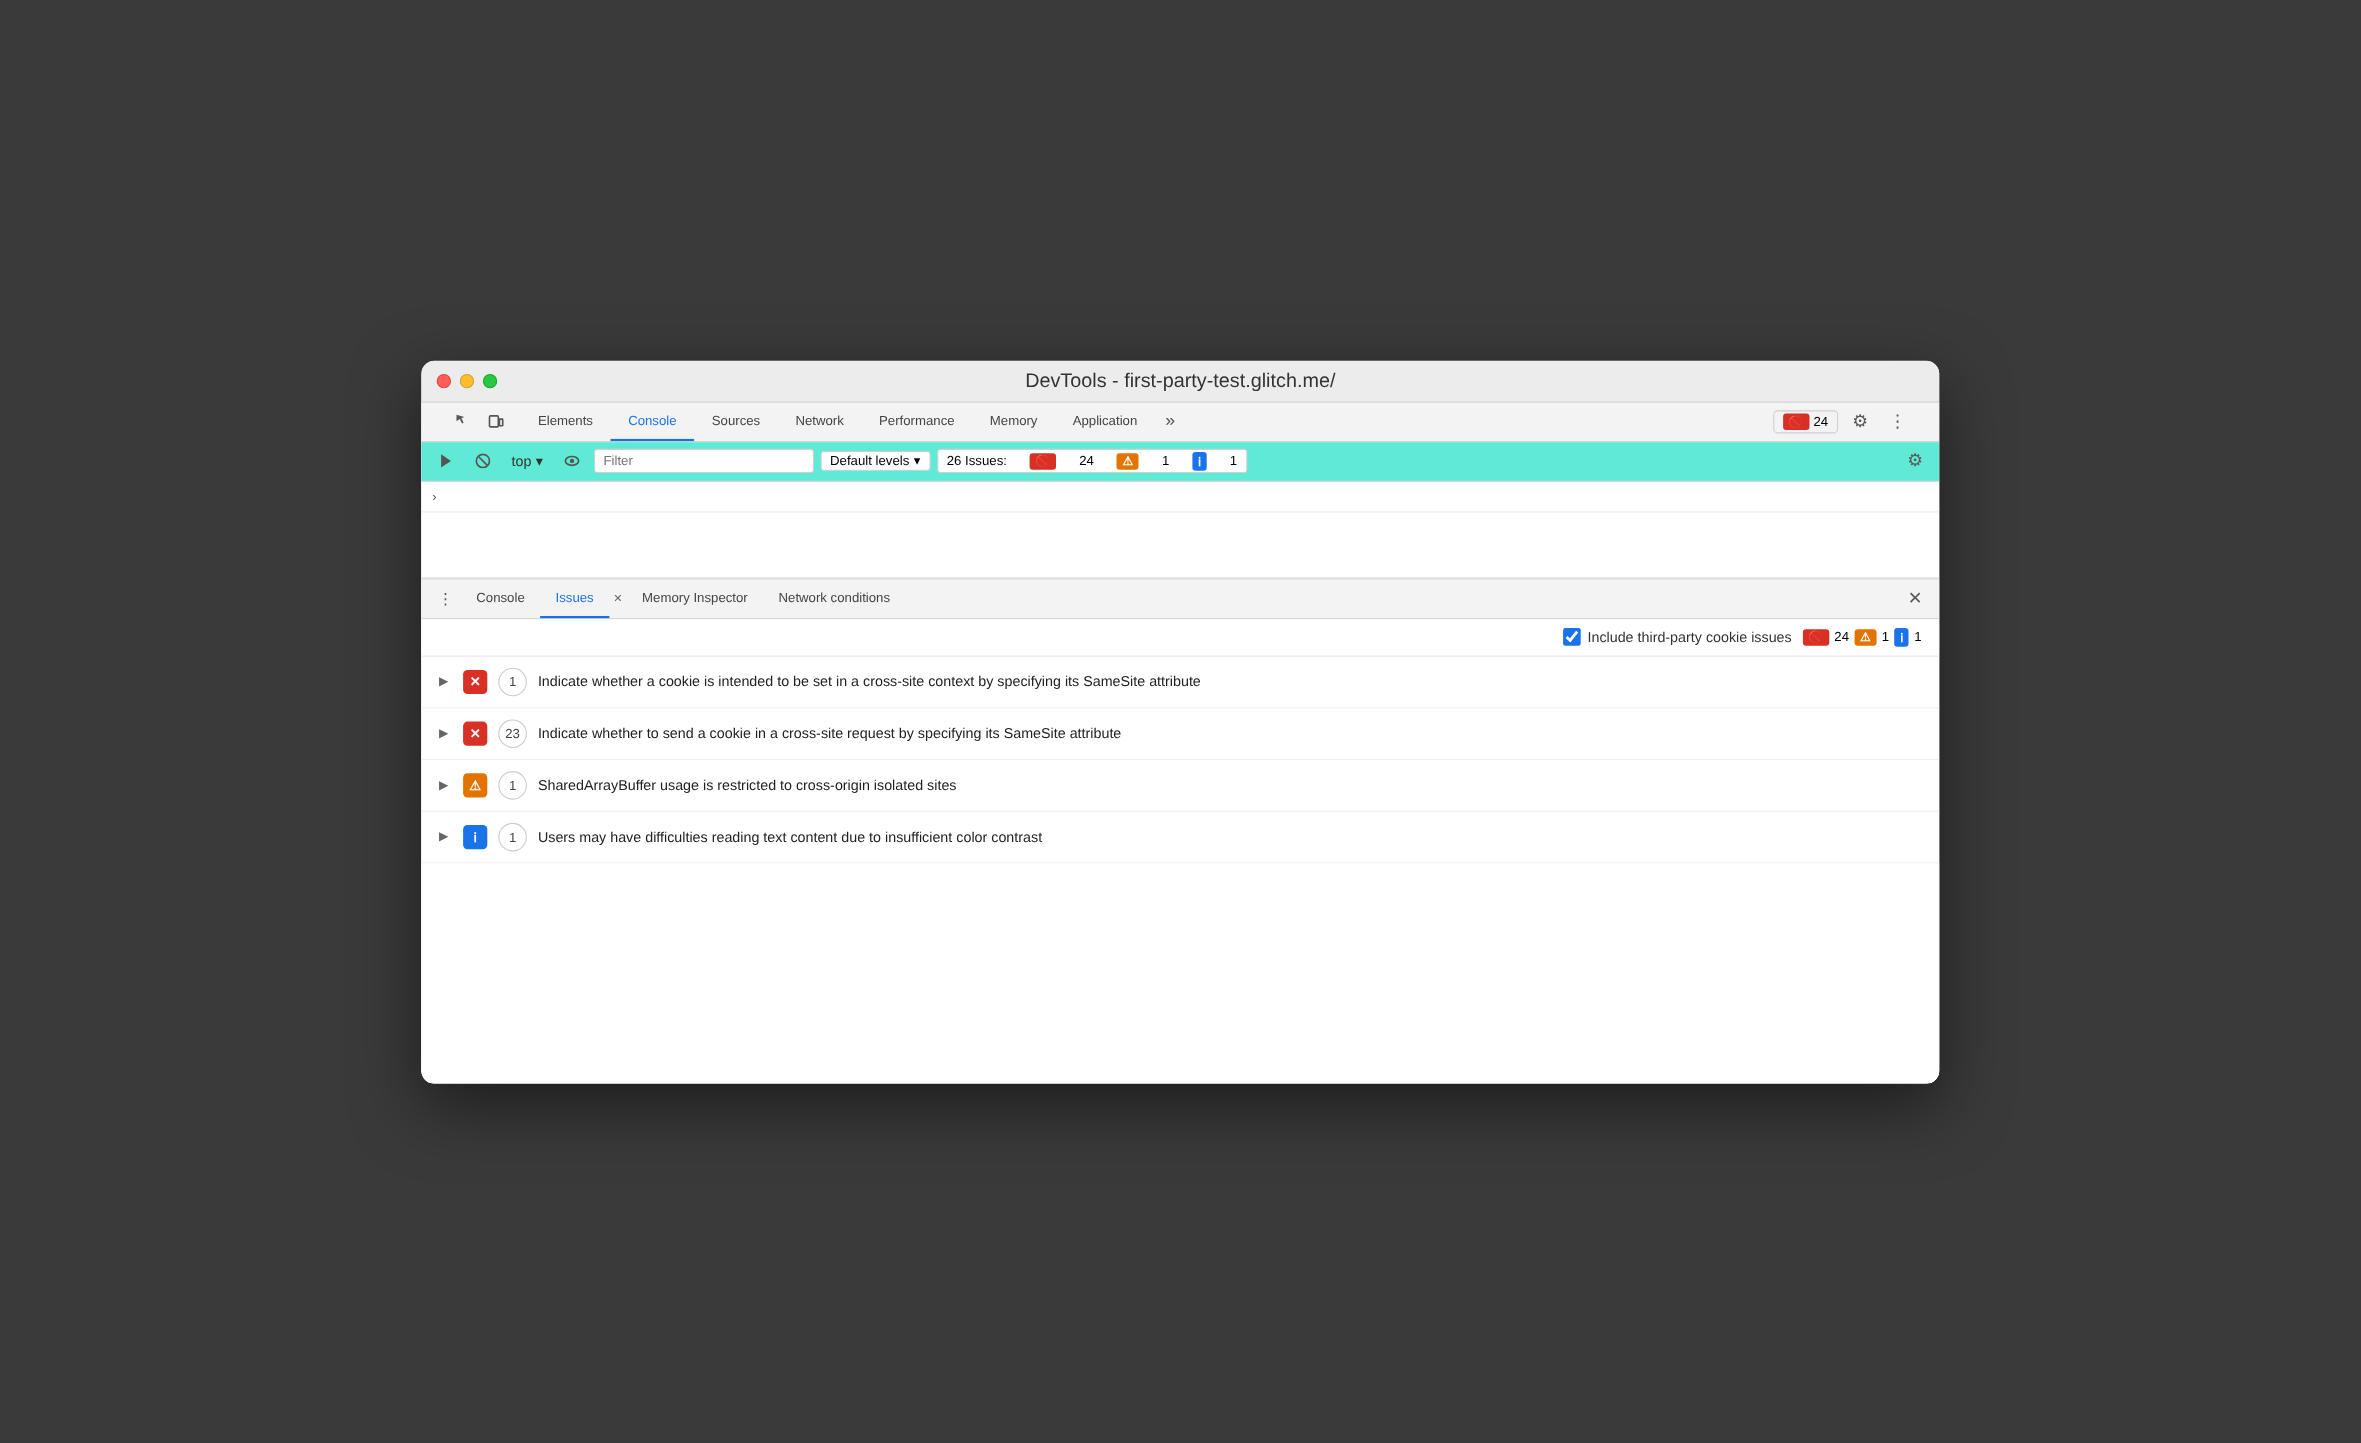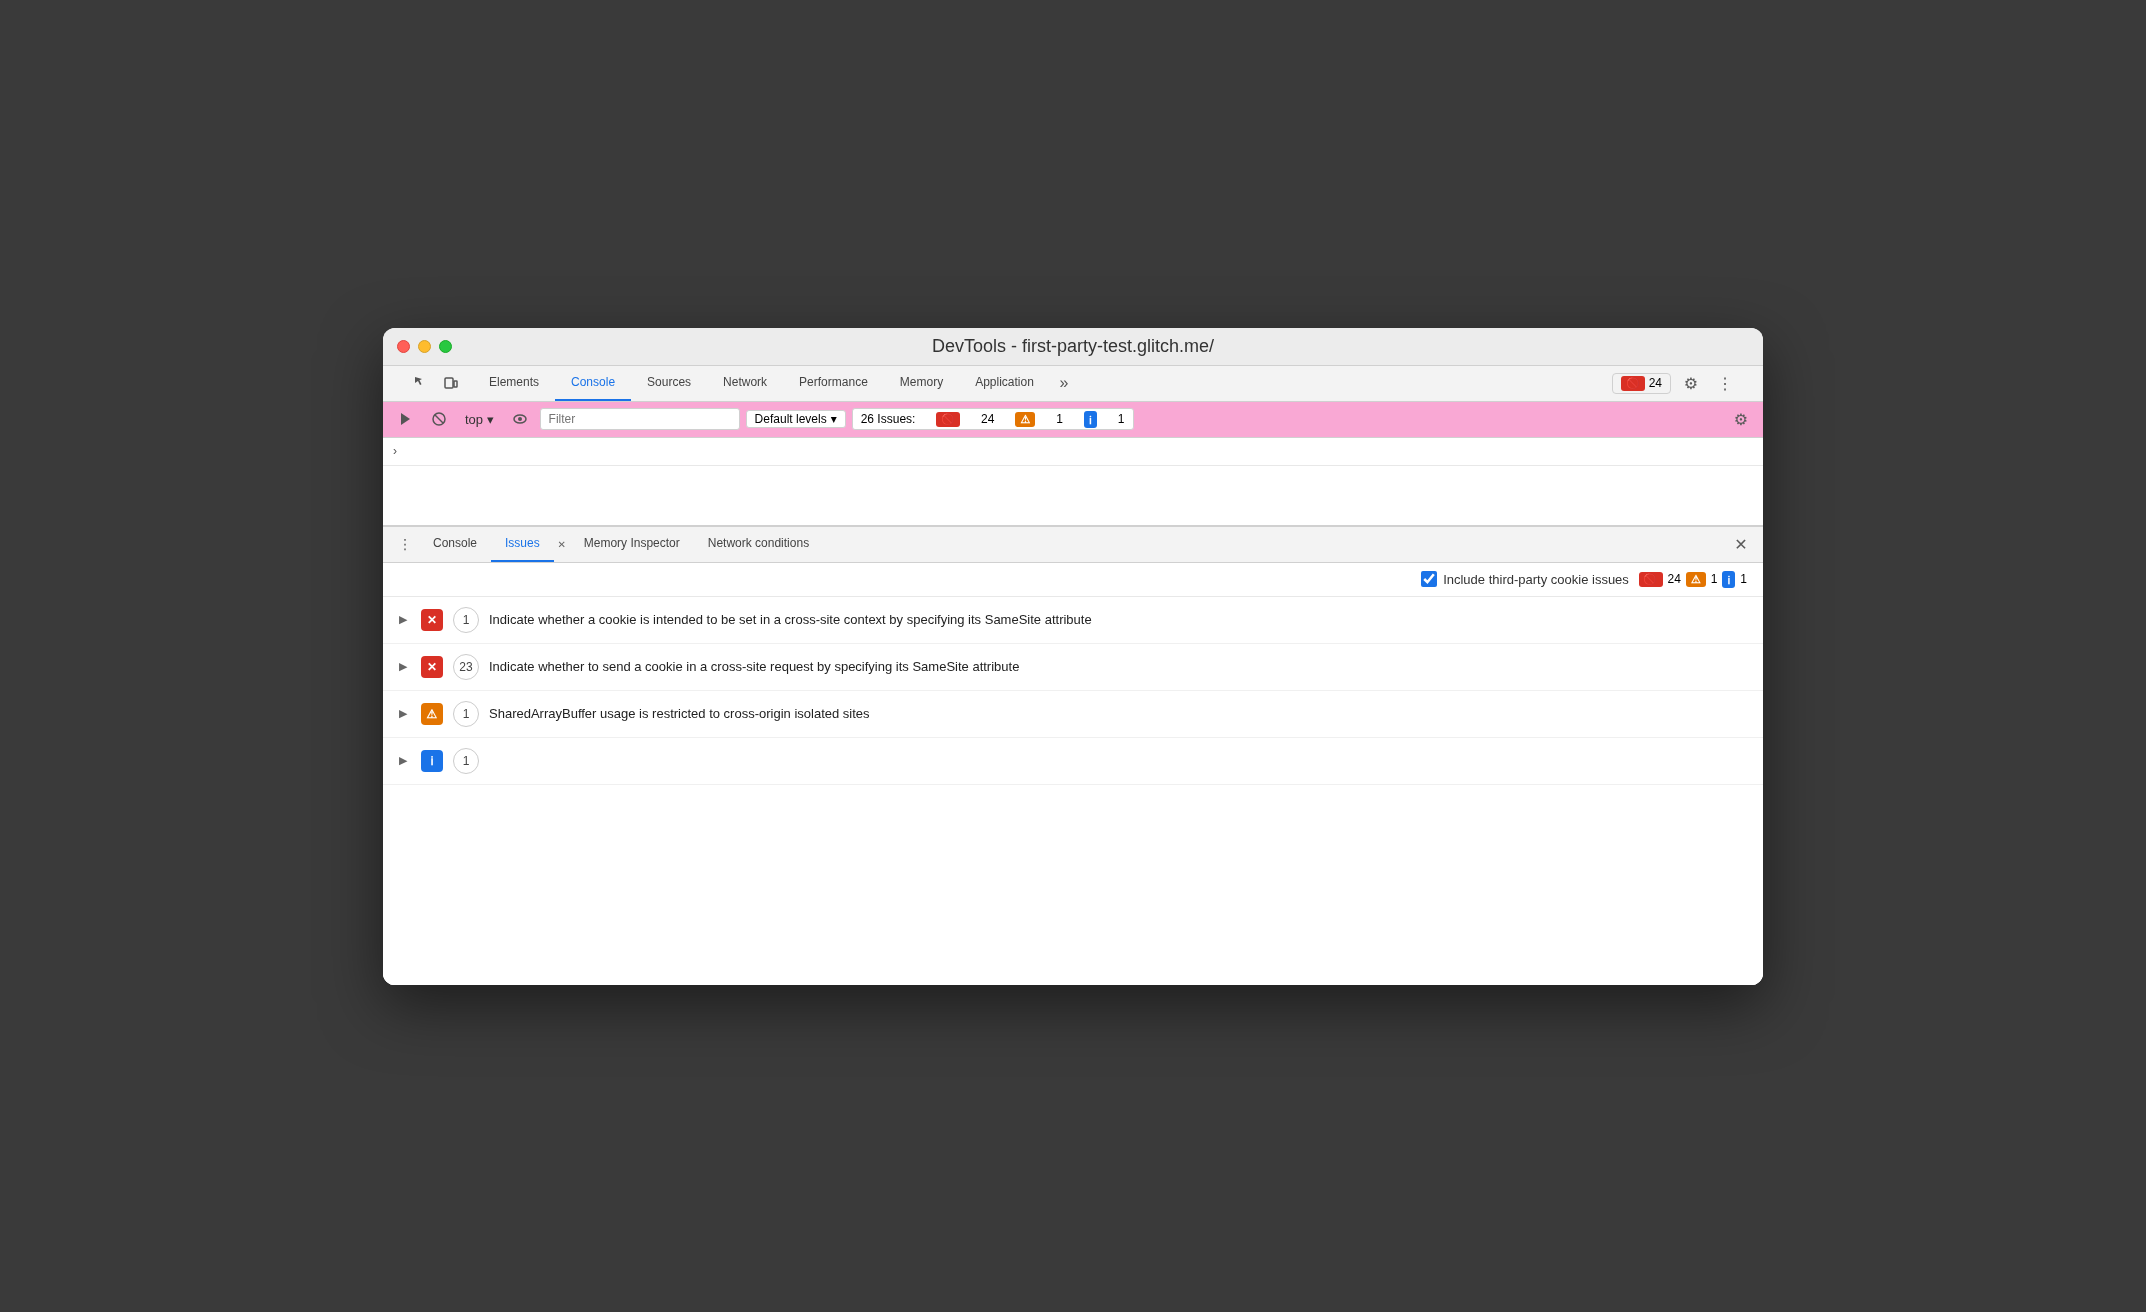--- a/index.html
+++ b/index.html
@@ -141,21 +141,21 @@
       display: flex;
       align-items: center;
       justify-content: center;
       color: #5a5a5a;
       font-size: 16px;
     }
     
     .console-toolbar {
       display: flex;
       align-items: center;
-      background: #f9a8d4;
+      background: #5eead4;
       border-bottom: 1px solid #d0d0d0;
       height: 36px;
       padding: 0 8px;
       gap: 6px;
     }
     .filter-input {
       flex: 0 0 200px;
       height: 22px;
       border: 1px solid #d0d0d0;
       border-radius: 3px;
@@ -585,18 +585,19 @@
           <span>1</span>
         </div>
         <span class="issue-text">SharedArrayBuffer usage is restricted to cross-origin isolated sites</span>
       </div>
       <div class="issue-row">
         <span class="issue-chevron">▶</span>
         <div class="issue-icon-blue">ℹ</div>
         <div class="issue-count-bubble">
           <span>1</span>
         </div>
+        <span class="issue-text">Users may have difficulties reading text content due to insufficient color contrast</span>
       </div>
 
       <div style="height: 200px; background: white;"></div>
     </div>
   </div>
 </div>
 
 </body></html>

